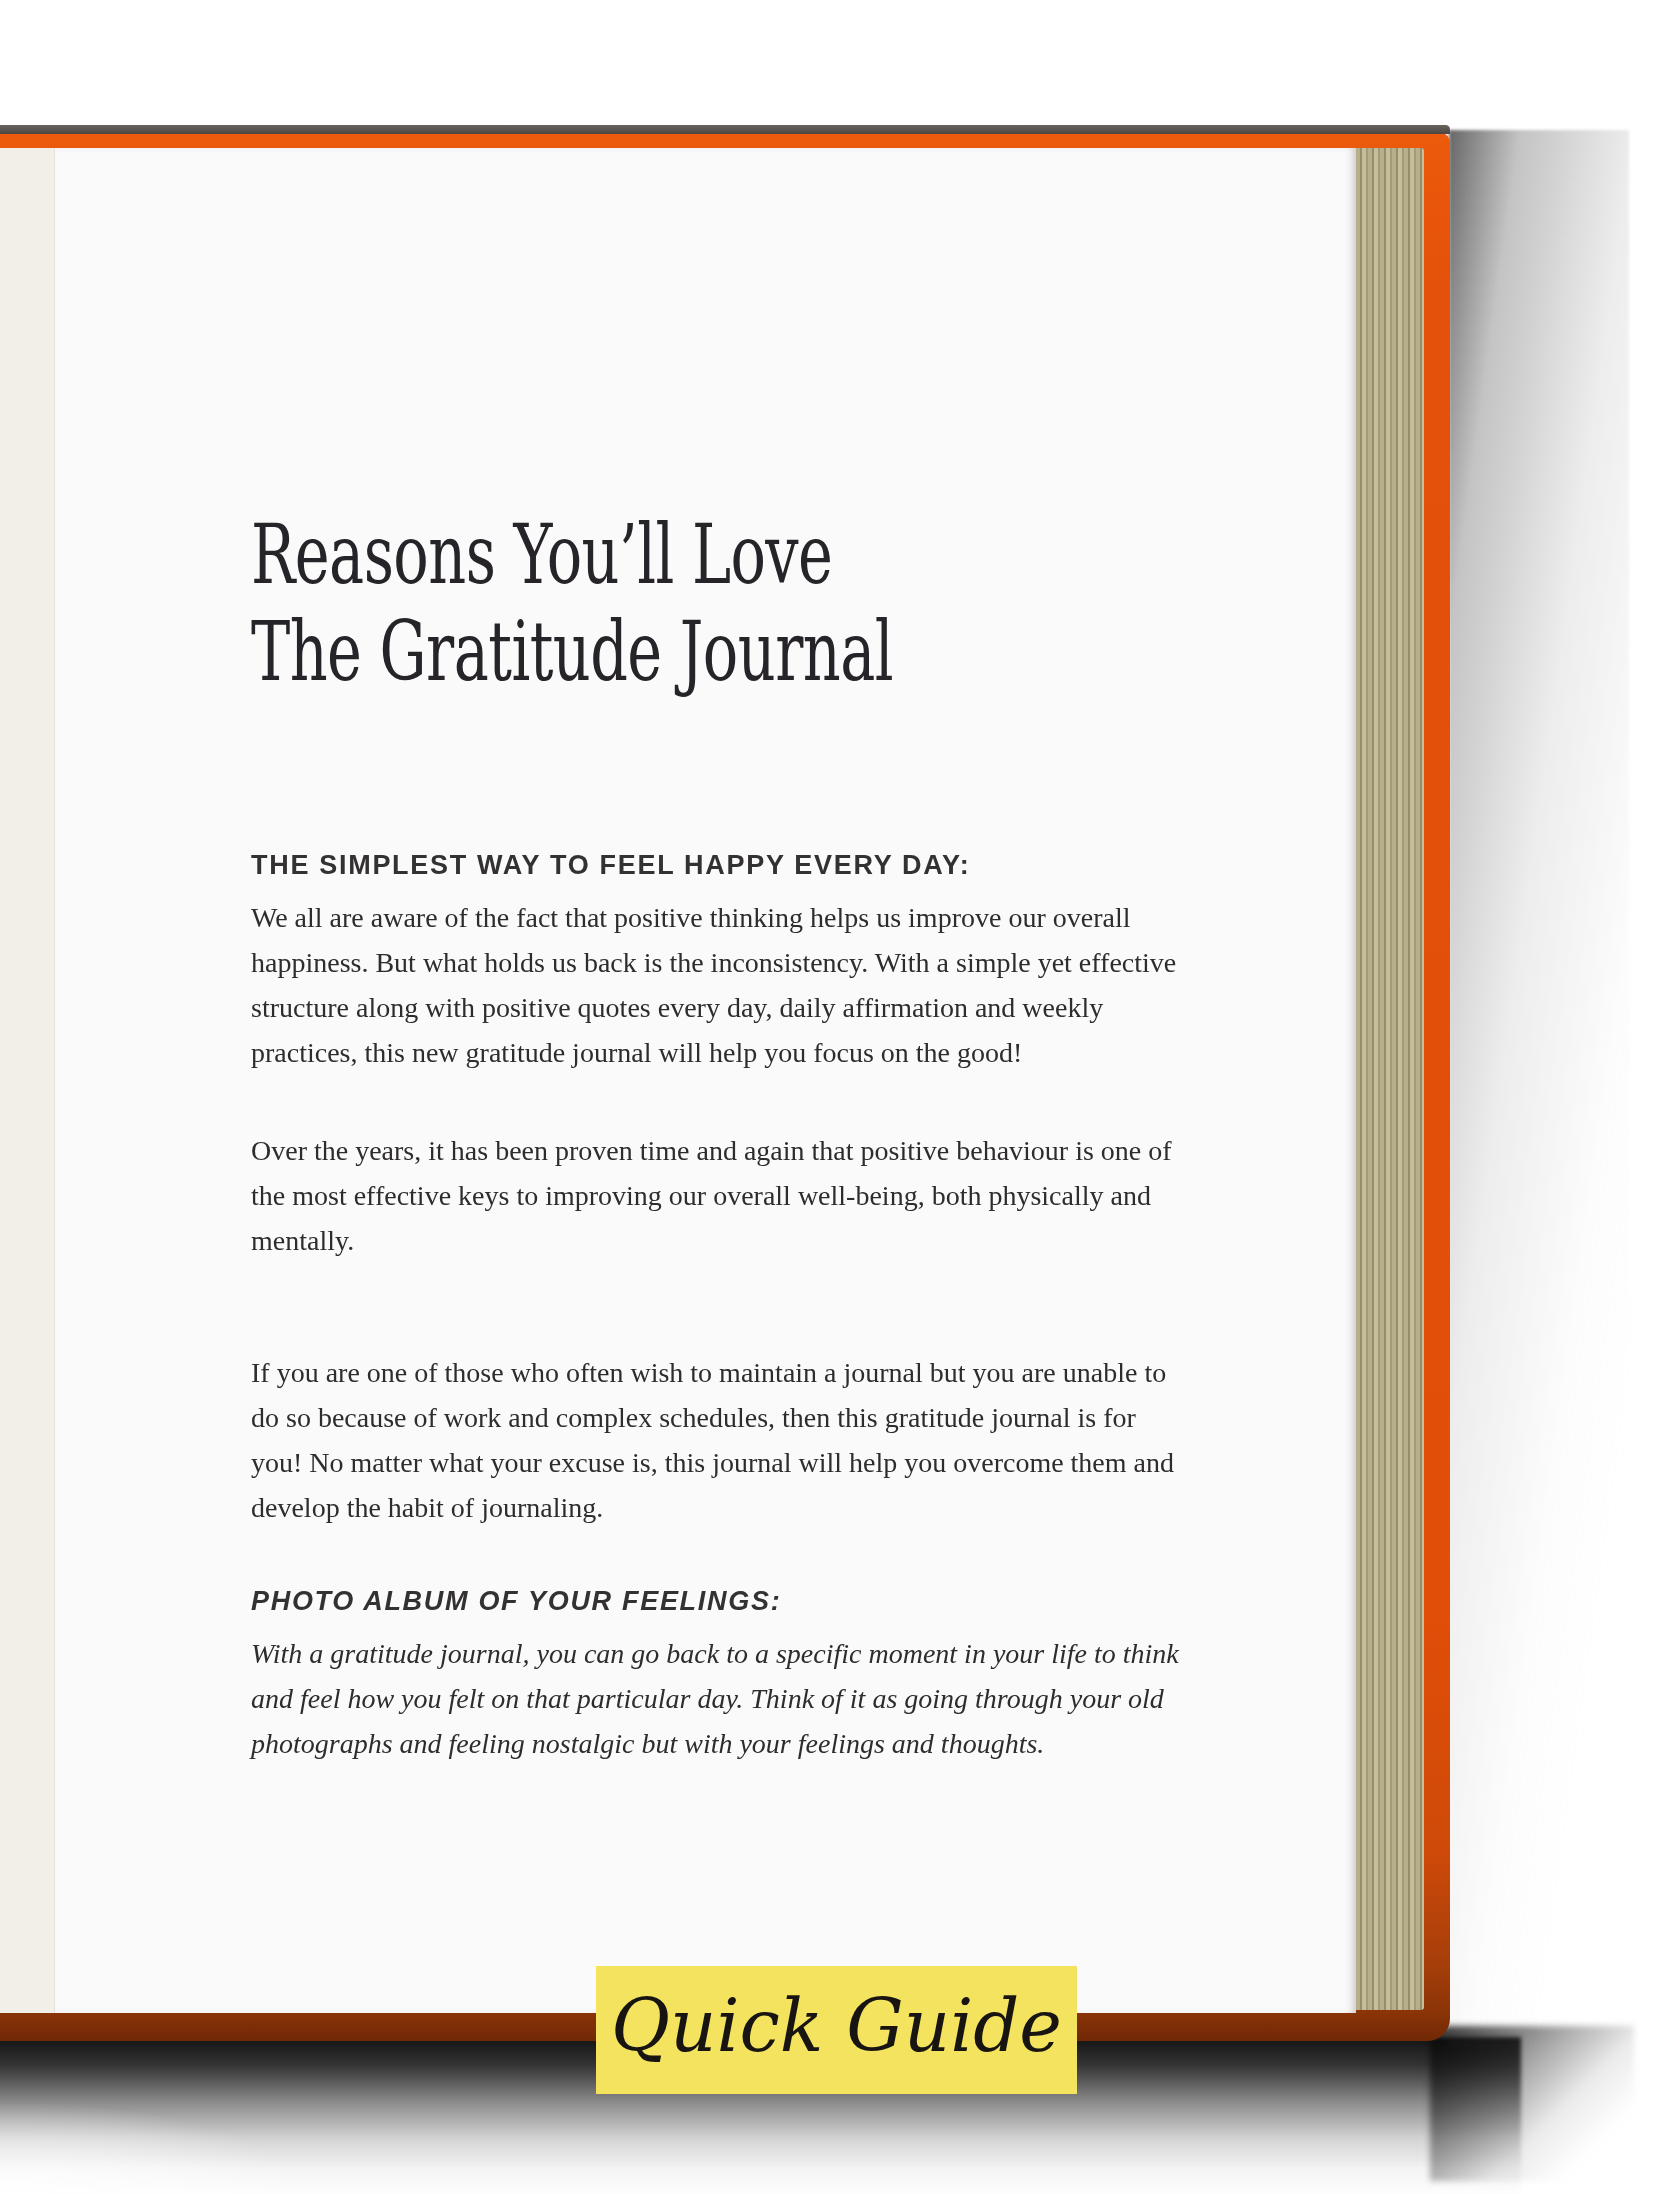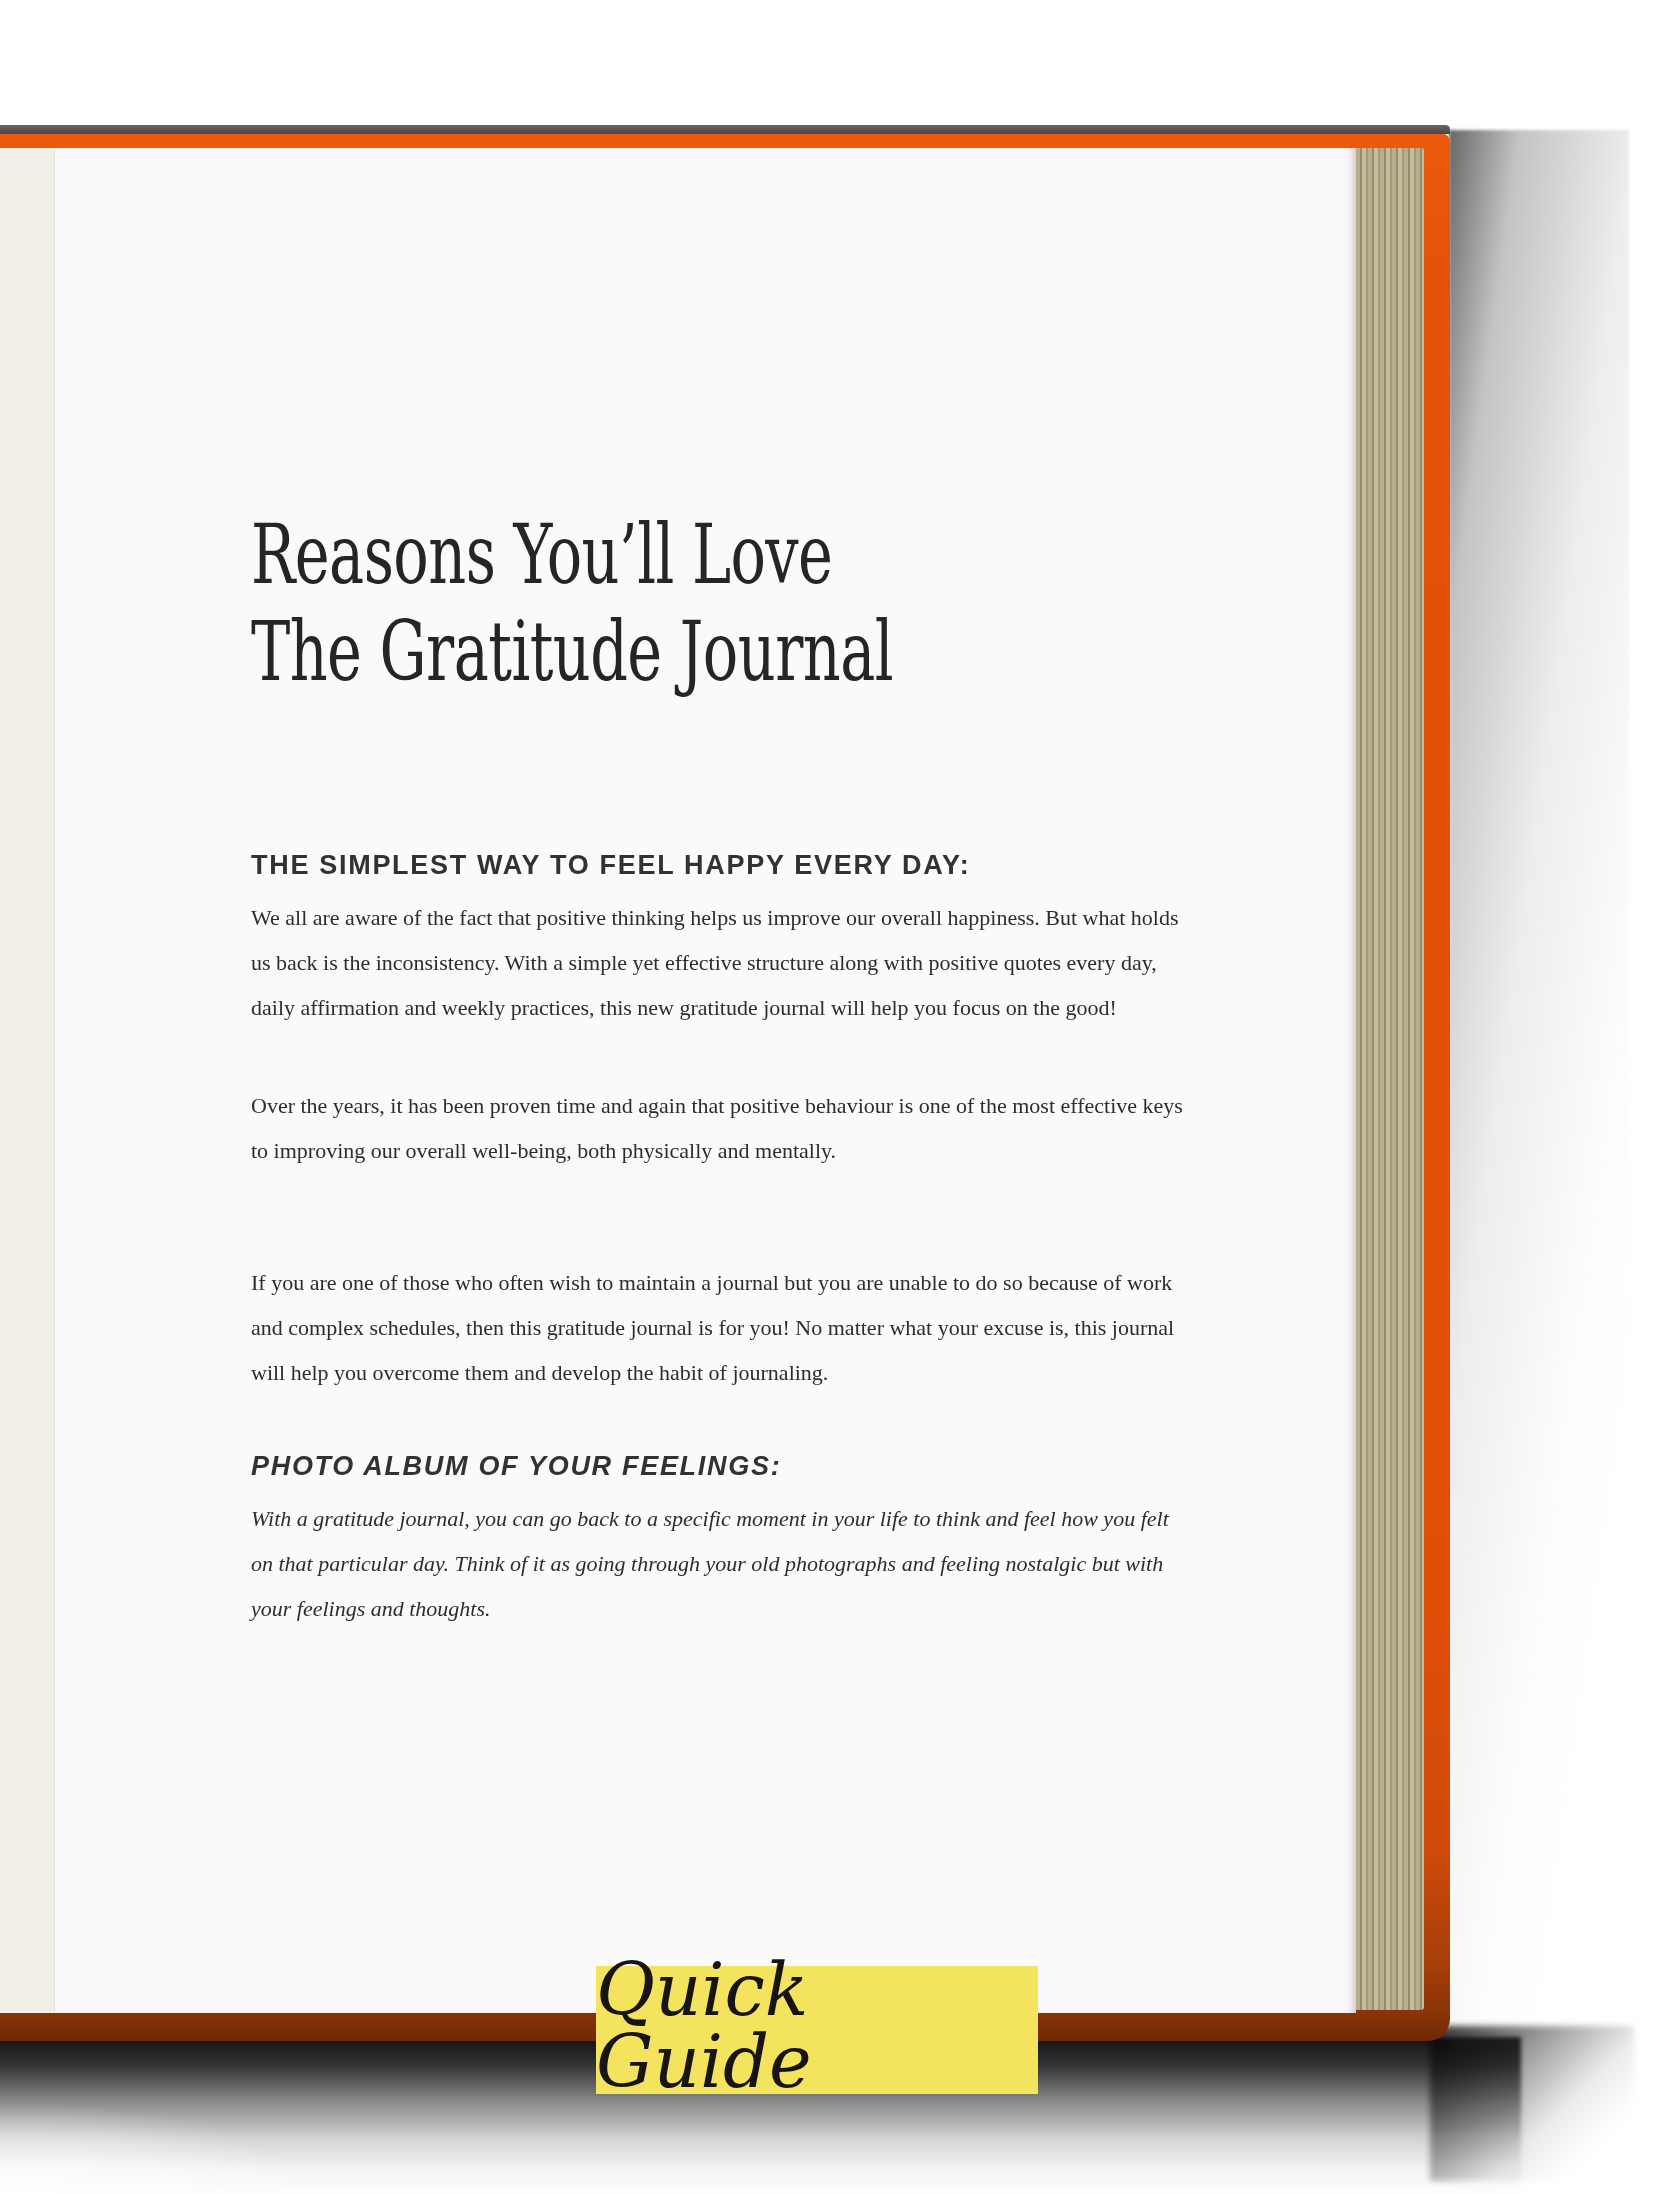--- a/index.html
+++ b/index.html
@@ -75,29 +75,29 @@
   
   .content{position:absolute;left:251px;top:450px;width:939px;z-index:6;}
   .page-title{color:#262428;font-family:"DejaVu Serif",serif;font-size:83px;line-height:97px;font-weight:400;}
   .title-line{display:block;transform:scaleX(0.71);transform-origin:left center;white-space:nowrap;letter-spacing:-0.8px;}
   .section-heading{
     font-family:"Liberation Sans",sans-serif;font-weight:700;color:#333132;
     font-size:27px;line-height:35px;letter-spacing:1.7px;margin-top:35px;
   }
   .section-body{
     font-family:"Liberation Serif",serif;color:#2e2c2d;
-    font-size:22px;line-height:45px;margin-top:12px;
+    font-size:28px;line-height:45px;margin-top:12px;
   }
   .sec-1{margin-top:148px;}
   .sec-2{margin-top:53px;}
   .sec-3{margin-top:87px;}
   .sec-4{margin-top:54px;font-style:italic;}
   
   .banner{
-    position:absolute;left:596px;top:1966px;width:442px;height:128px;z-index:10;
+    position:absolute;left:596px;top:1966px;width:481px;height:128px;z-index:10;
     background:#f4e35e;display:flex;align-items:center;justify-content:center;
   }
   .banner-label{
     font-family:"DejaVu Serif",serif;font-style:italic;font-weight:400;
     font-size:72px;color:#171411;line-height:1;padding-bottom:7.5px;
   }
 </style>
 </head>
 <body>
 

